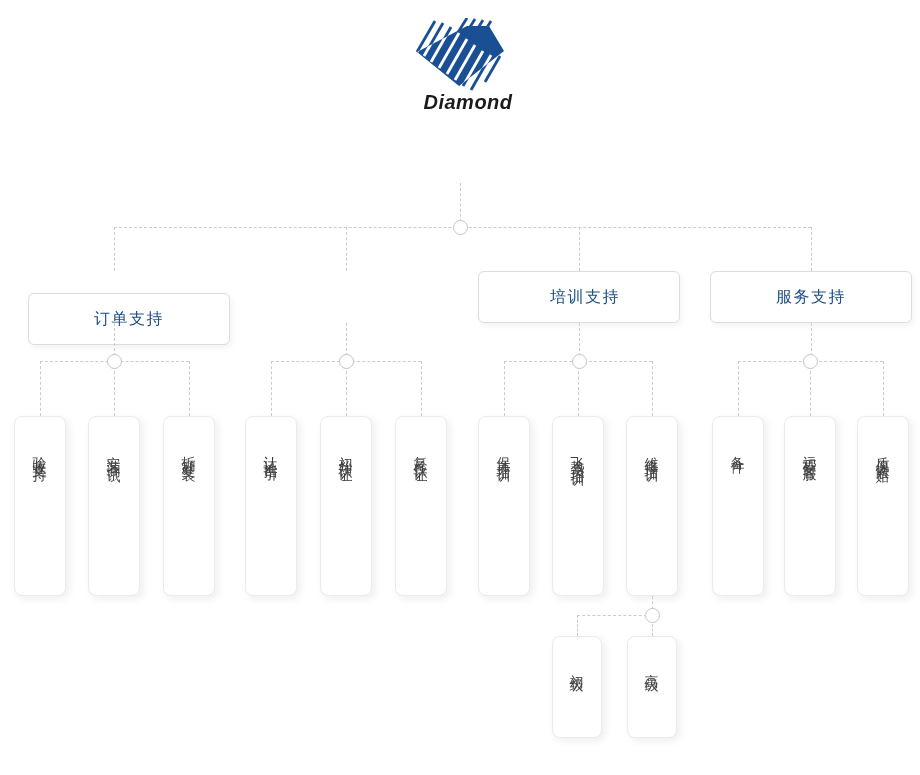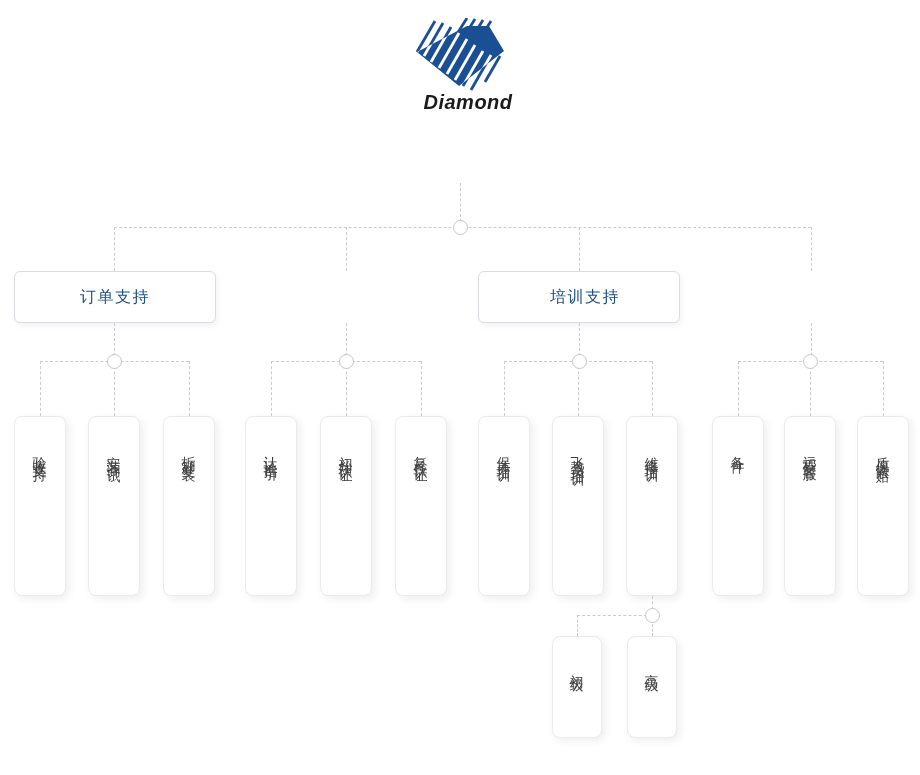--- a/index.html
+++ b/index.html
@@ -94,25 +94,28 @@
 
 
   <div class="vline" style="left:460px;top:183px;height:44px;"></div>
   <div class="hline" style="left:114px;top:227px;width:697px;"></div>
   <div class="vline" style="left:114px;top:227px;height:44px;"></div>
   <div class="vline" style="left:346px;top:227px;height:44px;"></div>
   <div class="vline" style="left:579px;top:227px;height:44px;"></div>
   <div class="vline" style="left:811px;top:227px;height:44px;"></div>
   <div class="dot" style="left:453px;top:220px;"></div>
 
-  <div class="branch-node" style="left:14px;">
+  <div class="branch-node" style="left:28px;margin-top:22px;">
     <span>订单支持</span>
   </div>
   <div class="branch-node" style="left:478px;padding-left:12px;">
     <span>培训支持</span>
+  </div>
+  <div class="branch-node" style="left:710px;">
+    <span>服务支持</span>
   </div>
 
   <div class="vline" style="left:114px;top:323px;height:38px;"></div>
   <div class="hline" style="left:40px;top:361px;width:149px;"></div>
   <div class="vline" style="left:40px;top:361px;height:55px;"></div>
   <div class="vline" style="left:114px;top:361px;height:55px;"></div>
   <div class="vline" style="left:189px;top:361px;height:55px;"></div>
   <div class="dot" style="left:107px;top:354px;"></div>
 
   <div class="vline" style="left:346px;top:323px;height:38px;"></div>

